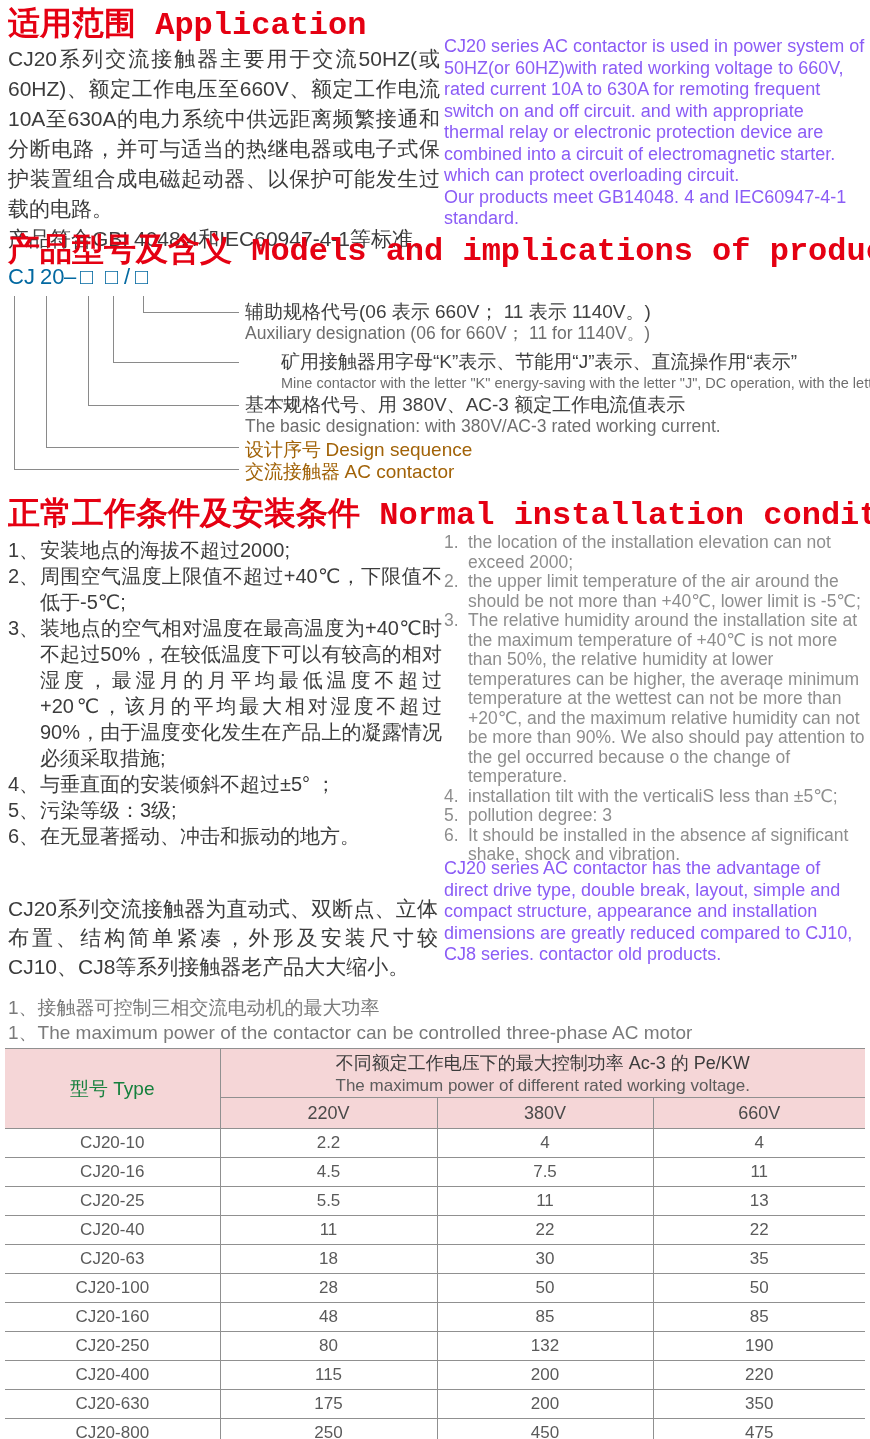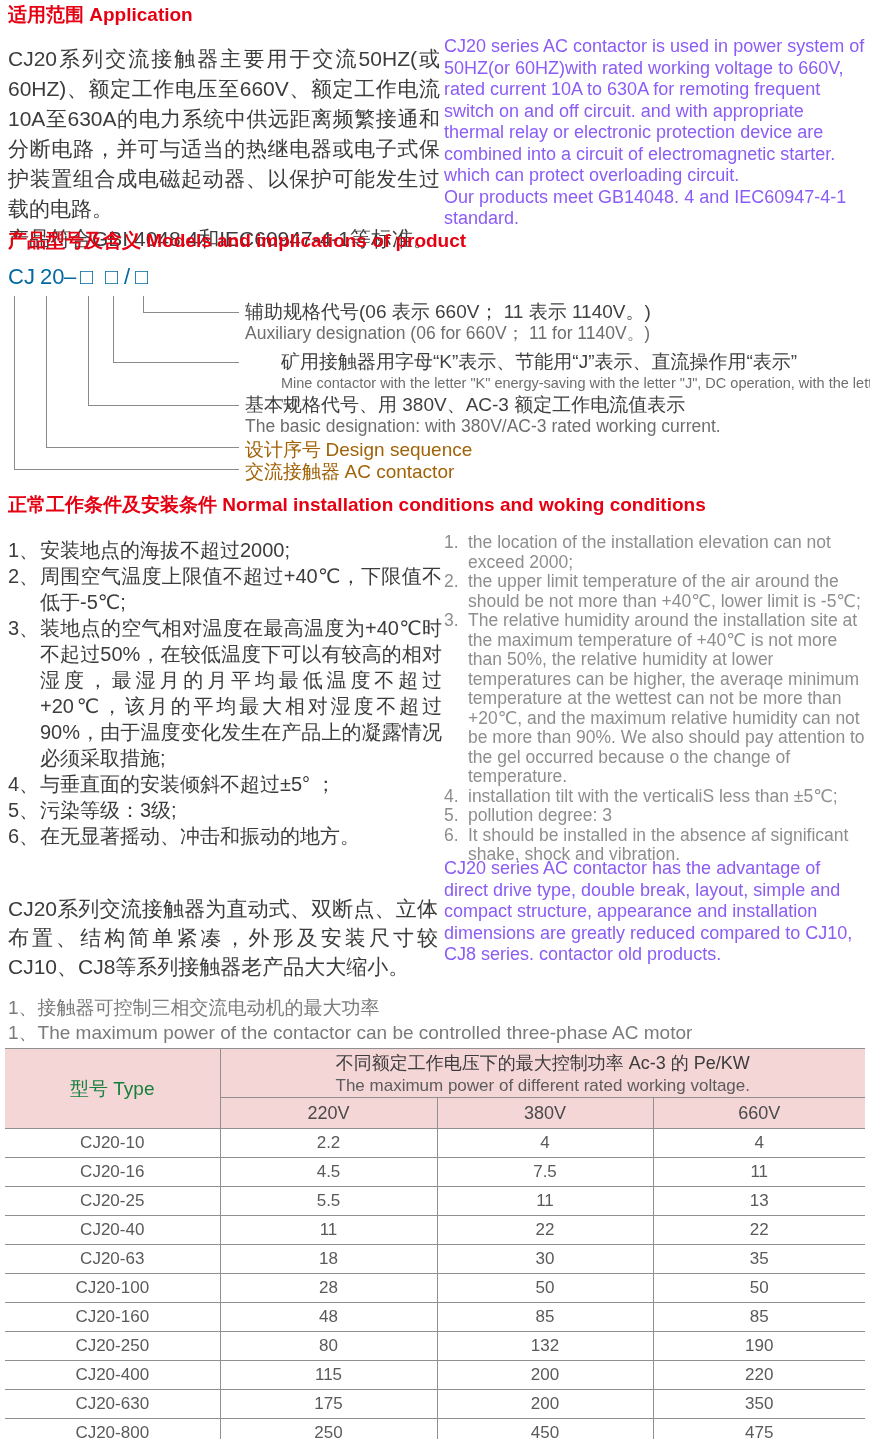--- a/index.html
+++ b/index.html
@@ -1,19 +1,19 @@
 <!DOCTYPE html>
 <html><head>
 <meta charset="utf-8">
 <style>
   html,body{margin:0;padding:0;background:#ffffff;}
   body{font-family:"Liberation Sans","DejaVu Sans",sans-serif;}
   .page{position:relative;width:870px;height:1439px;background:#fff;overflow:hidden;}
   .abs{position:absolute;}
-  .sec-head{font-size:19px;font-weight:bold;color:#e50012;white-space:nowrap;}
+  .sec-head{font-size:32px;font-weight:bold;color:#e50012;white-space:nowrap;font-family:Liberation Mono, monospace;}
   .zh-text{color:#3c3c3c;font-size:21px;line-height:30px;text-align:justify;}
   .en-text{color:#8b5cf6;font-size:18px;line-height:21.5px;}
   
   .code-seg{position:absolute;top:2px;font-size:22px;color:#0369a1;}
   .connector{position:absolute;border-left:1px solid #8a8a8a;border-bottom:1px solid #8a8a8a;}
   .dlabel{position:absolute;left:245px;}
   .dlabel .zh{font-size:19px;color:#3f3f3f;line-height:23px;}
   .dlabel .en{font-size:17.5px;color:#6e6e6e;line-height:21px;}
   .dlabel .en.small{font-size:14.5px;}
   .inline-label{font-size:19px;color:#a16207;white-space:nowrap;}

